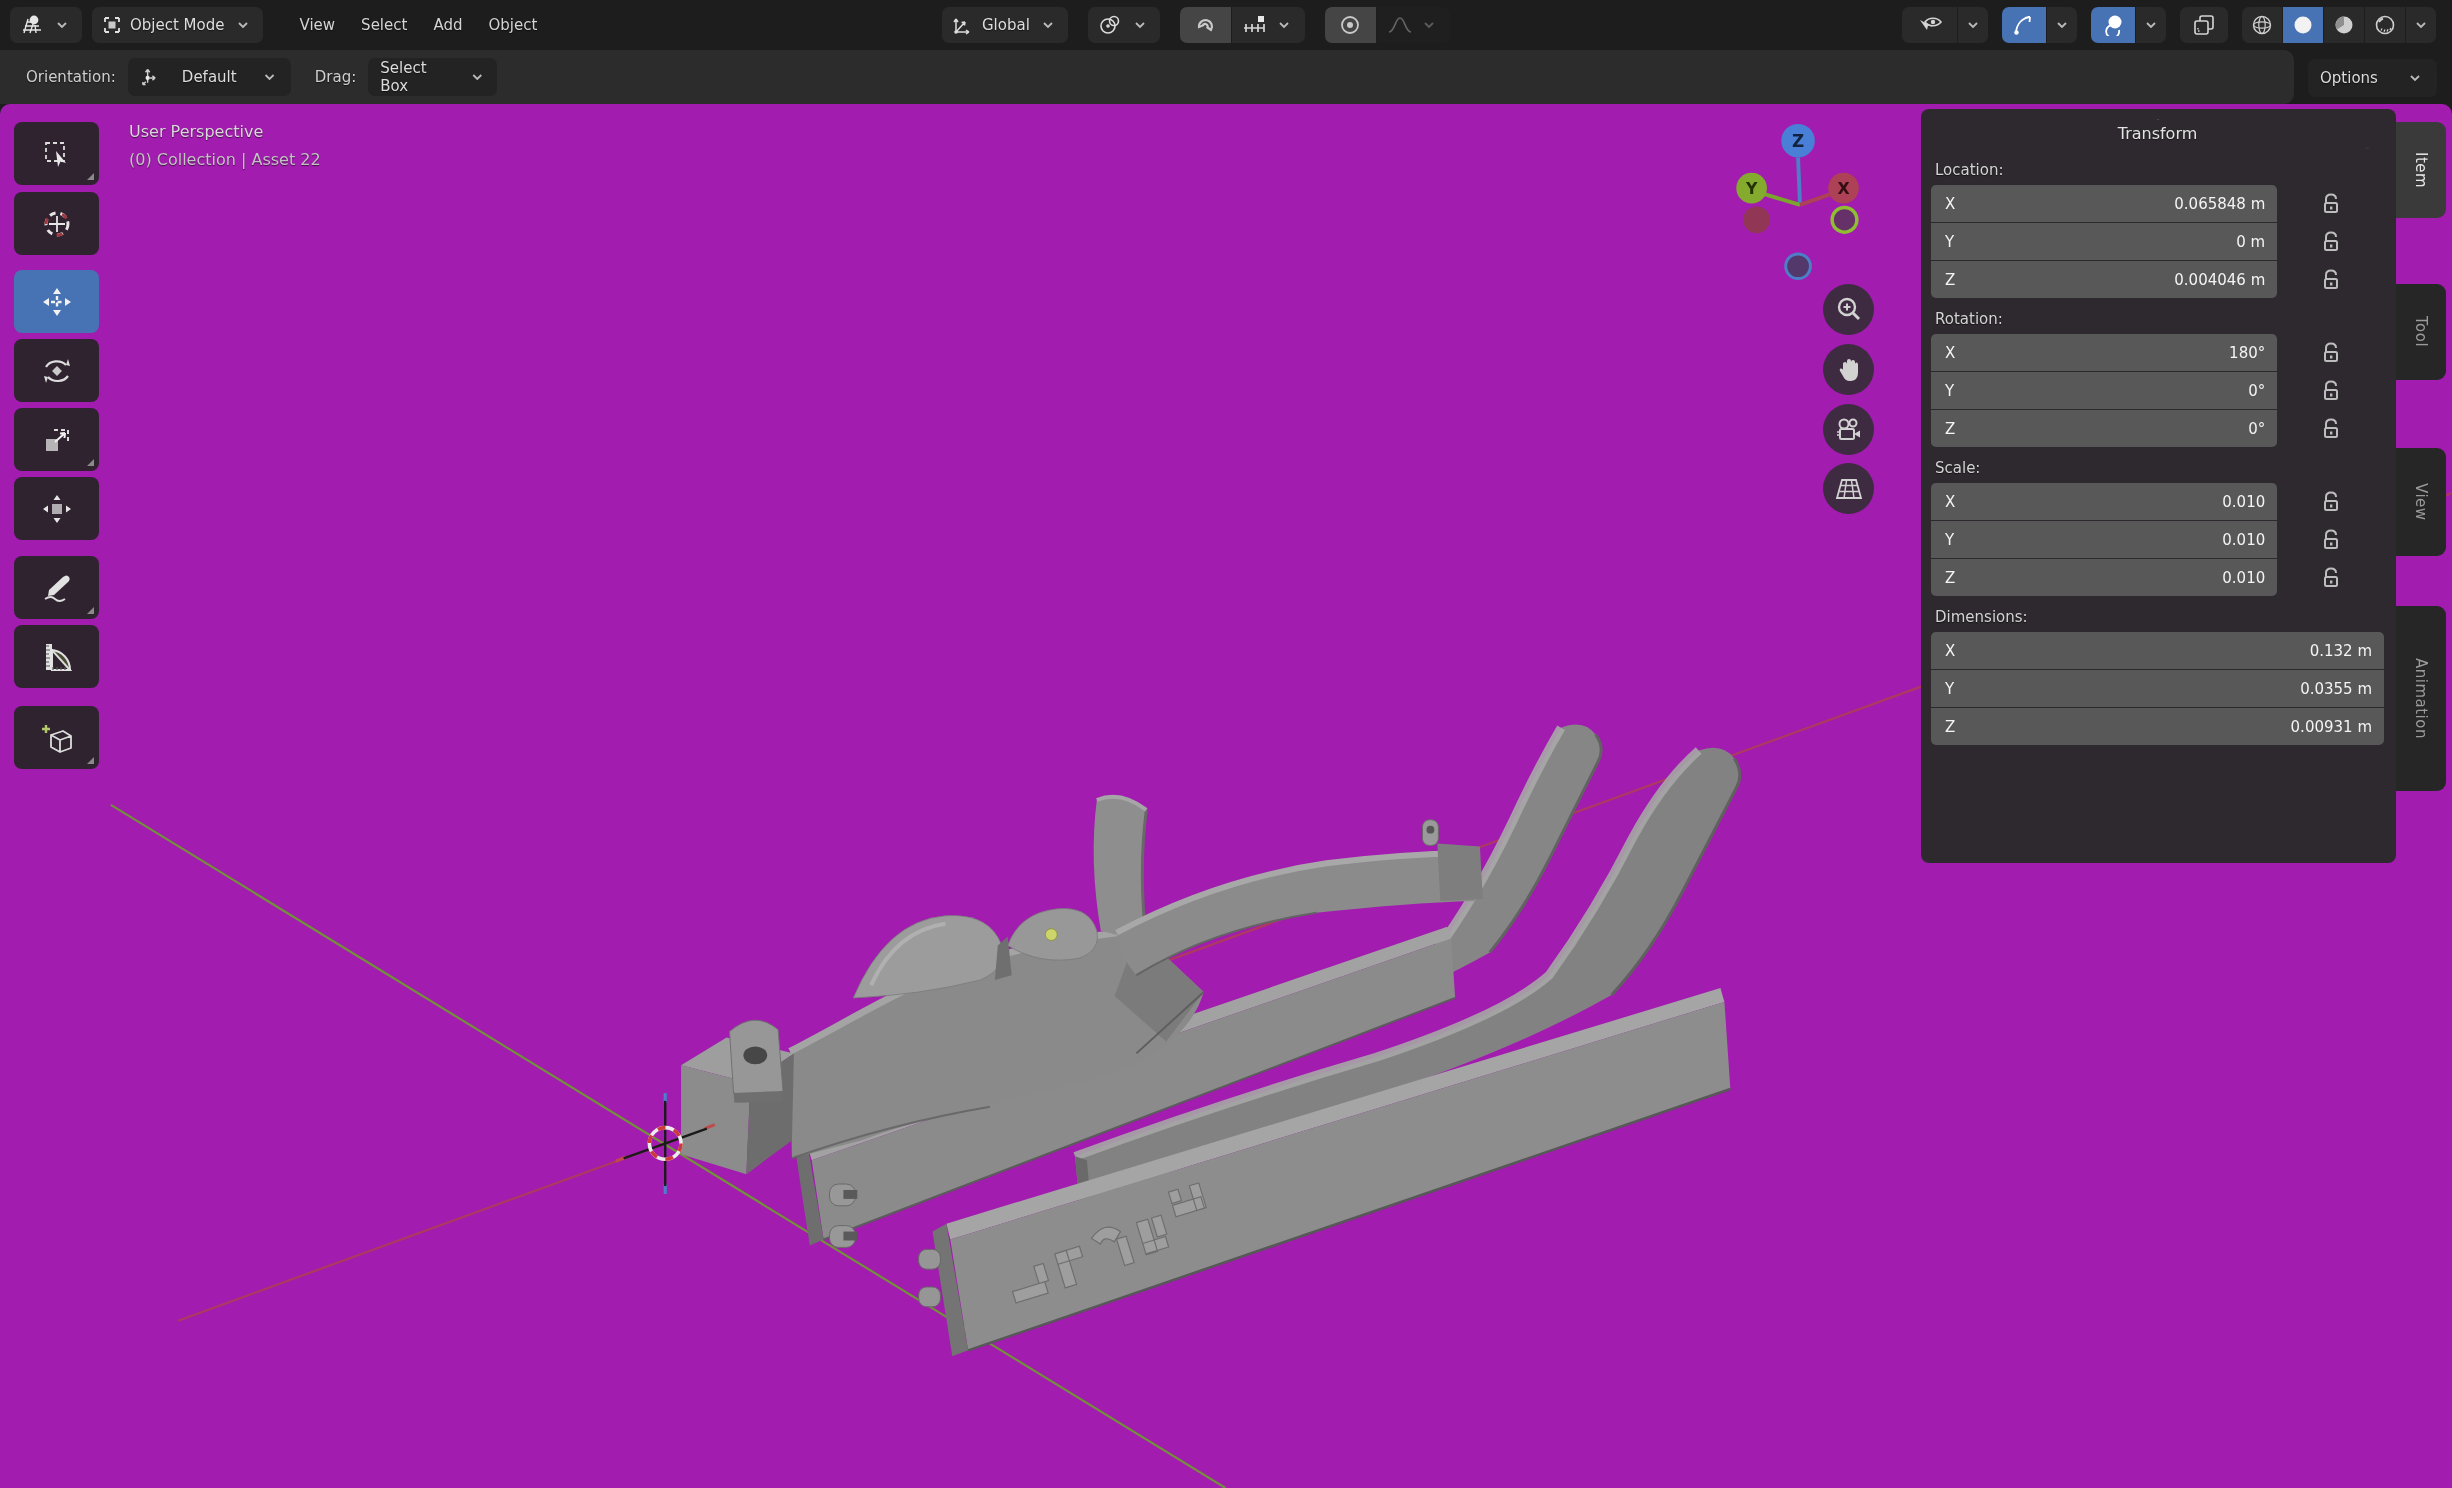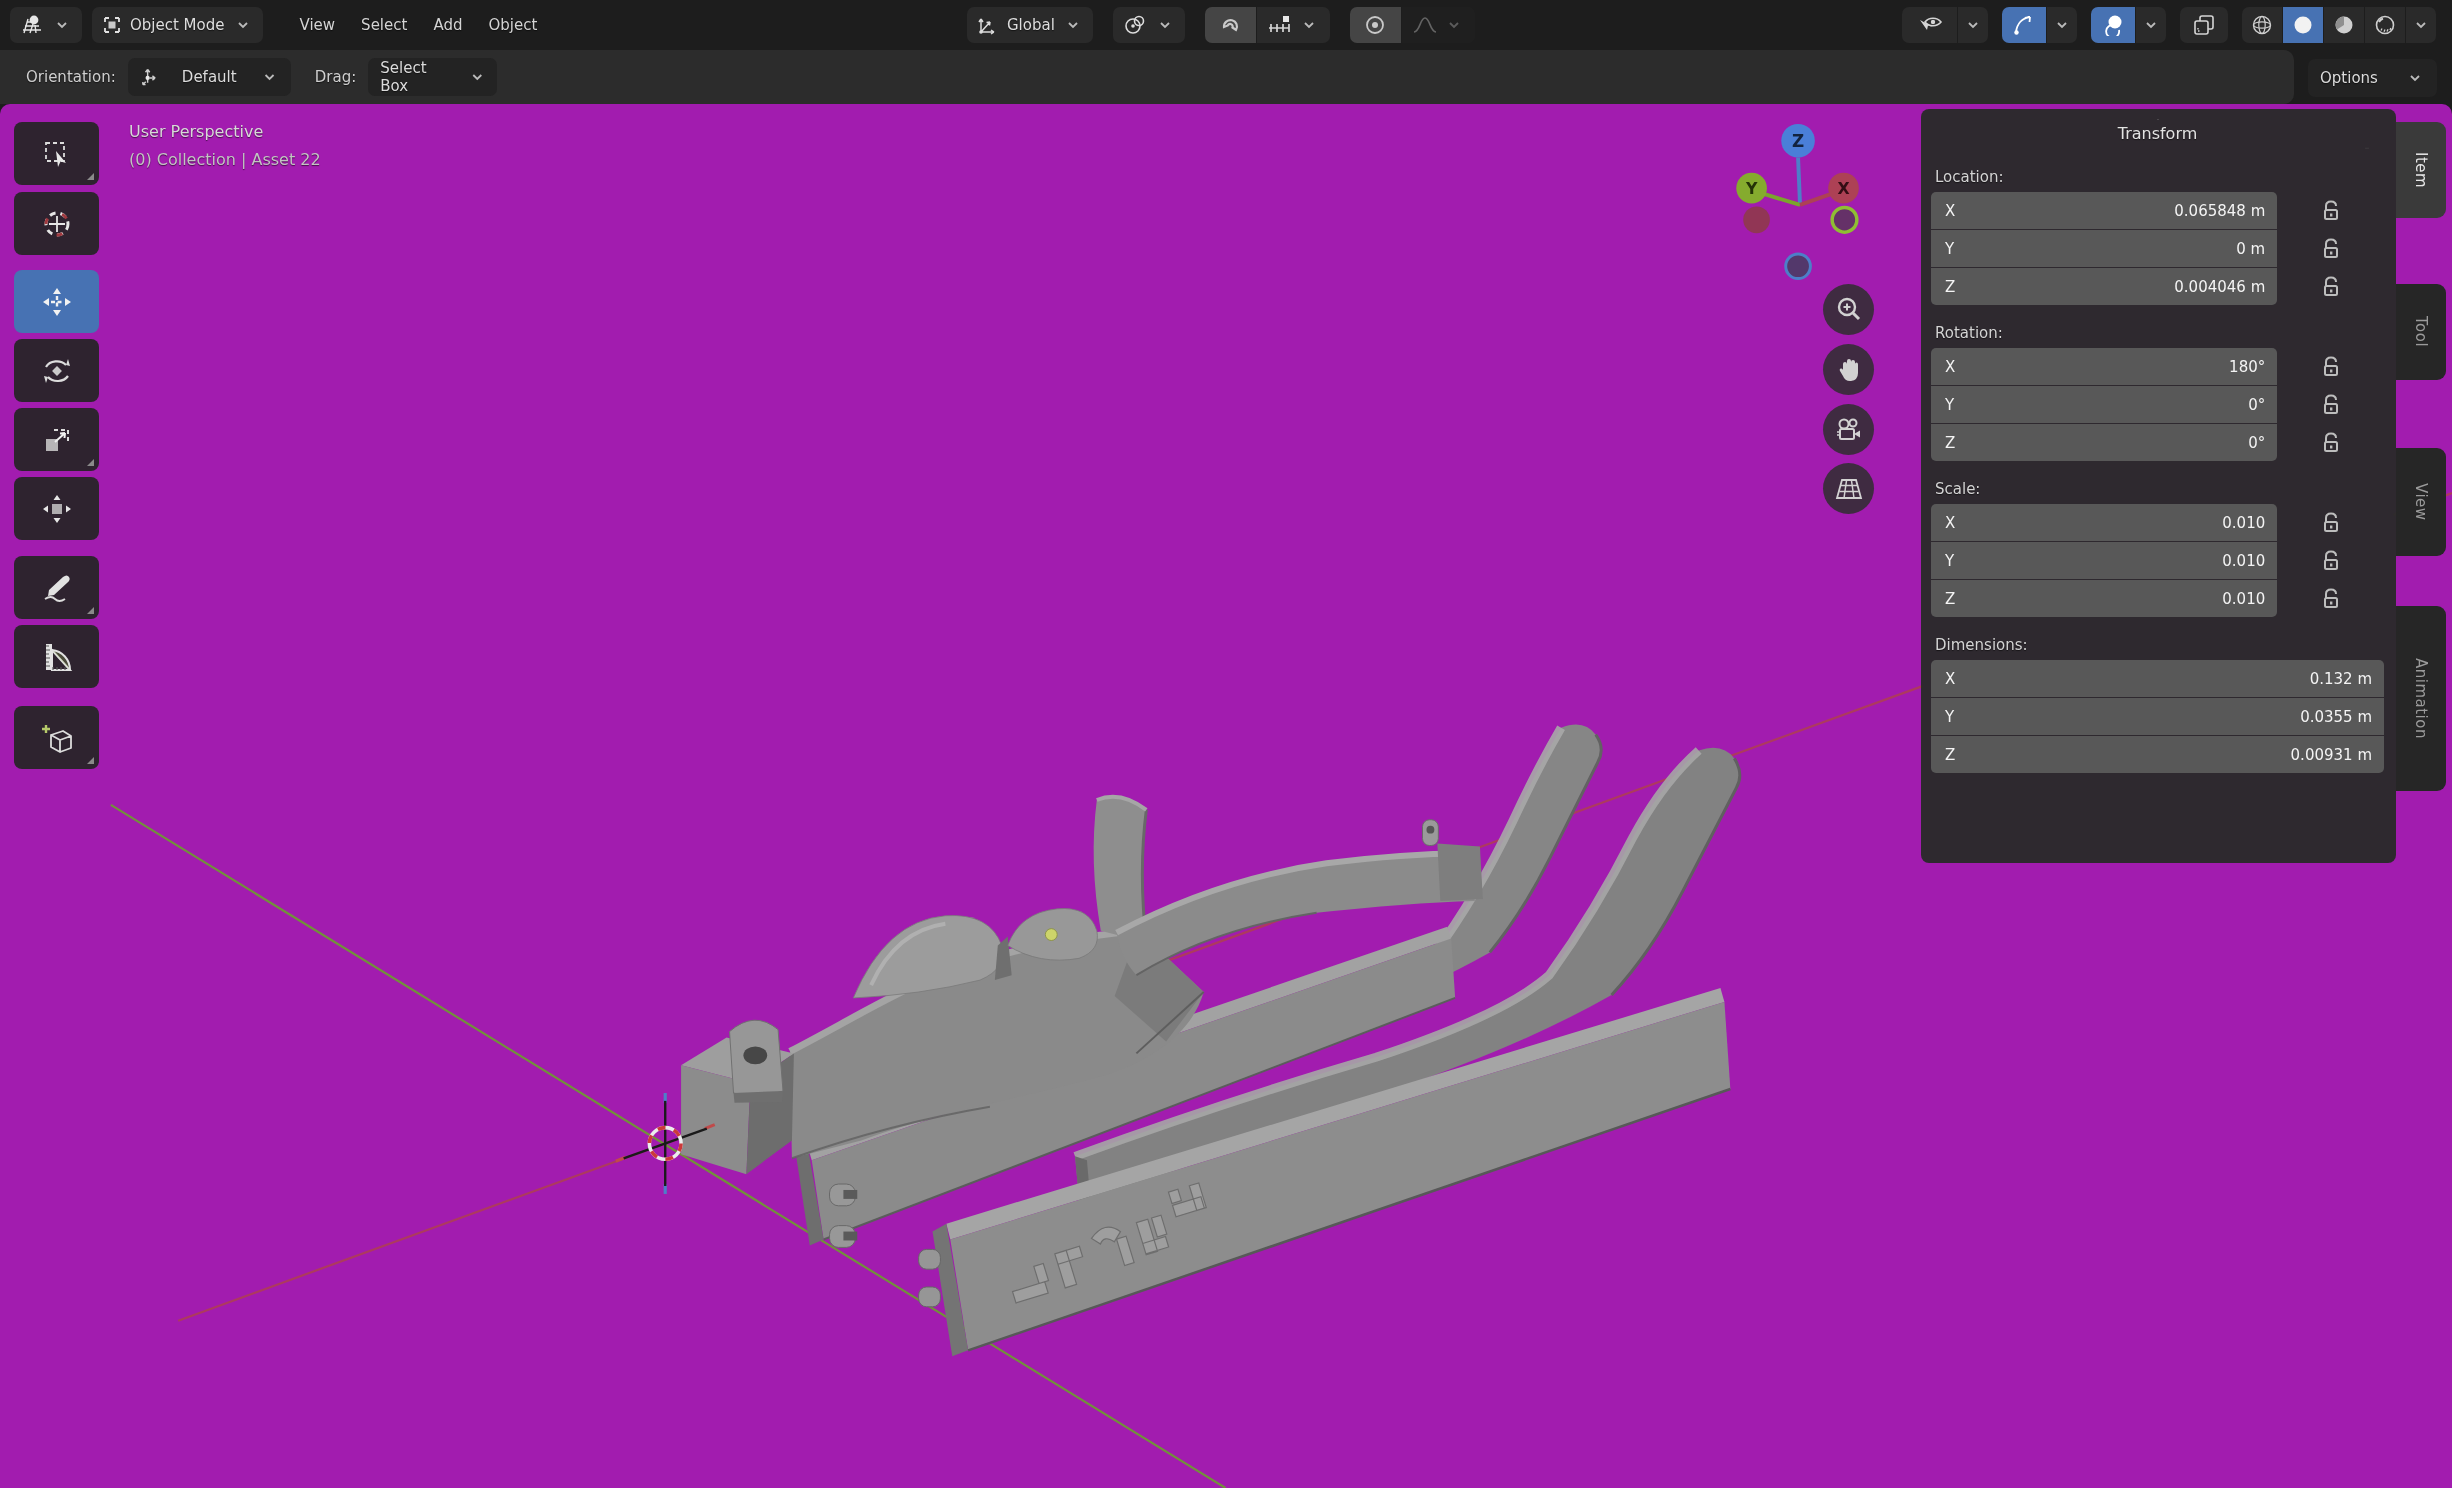--- a/index.html
+++ b/index.html
@@ -6,21 +6,21 @@
   html,body { width:2452px; height:1488px; overflow:hidden; background:#1d1d1d;
     font-family:"DejaVu Sans","Liberation Sans",sans-serif; }
   .sh { text-shadow:0 1px 1px rgba(0,0,0,.55); }
 
   
   #topbar { position:absolute; left:0; top:0; width:2452px; height:50px; background:#1d1d1d; }
   .pill { display:inline-flex; align-items:center; gap:8px; height:36px; padding:0 10px;
     background:#2a2a2a; border-radius:7px; color:#dedede; font-size:15px; }
   .menu-item { color:#d4d4d4; font-size:15px; padding:6px 13px; border-radius:5px; cursor:default; }
   .tb-left  { position:absolute; left:10px; top:7px; display:flex; align-items:center; gap:10px; }
-  .tb-center{ position:absolute; left:967px; top:7px; display:flex; align-items:flex-end; gap:20px; }
+  .tb-center{ position:absolute; left:942px; top:7px; display:flex; align-items:flex-end; gap:20px; }
   .tb-right { position:absolute; right:16px; top:7px; display:flex; align-items:center; gap:14px; }
   .seg { display:flex; align-items:center; }
   .seg > div { background:#2a2a2a; height:36px; display:flex; align-items:center; justify-content:center; }
   .seg > div + div { margin-left:1px; }
   .seg .first { border-radius:7px 0 0 7px; }
   .seg .last  { border-radius:0 7px 7px 0; }
   .btn-on  { background:#454545 !important; }
   .btn-blue{ background:#4772b3 !important; }
   .dim { opacity:.40; }
   .chev { width:20px; display:flex; justify-content:center; }
@@ -54,21 +54,21 @@
   
   .nav-btn { position:absolute; width:51px; height:51px; border-radius:50%;
     background:rgba(46,46,46,.85); display:flex; align-items:center; justify-content:center; }
 
   
   #npanel { position:absolute; left:1921px; top:5px; width:475px; height:754px;
     background:rgba(42,42,42,.97); border-radius:8px; padding:10px 12px 0 10px; color:#d8d8d8; }
   #npanel .phead { display:flex; align-items:center; gap:4px; height:30px;flex-direction:column; }
   #npanel .ptitle { font-size:16px; color:#e3e3e3; }
   #npanel .grip { margin-left:auto; margin-right:4px; }
-  .sect-label { font-size:15px; color:#d4d4d4; margin:19px 0 6px 4px; }
+  .sect-label { font-size:15px; color:#d4d4d4; margin:12px 0 6px 4px; }
   .frow { display:flex; align-items:center; margin-bottom:1px; }
   .field { height:37px; background:#585858; display:flex; align-items:center;
     padding:0 12px 0 14px; font-size:15px; color:#f4f4f4; }
   .field .ax { width:40px; }
   .field .val { margin-left:auto; }
   .w-norm { width:347px; }
   .w-full { width:453px; }
   .r-top { border-radius:5px 5px 0 0; }
   .r-bot { border-radius:0 0 5px 5px; }
   .lockbox { width:107px; display:flex; justify-content:center; }

